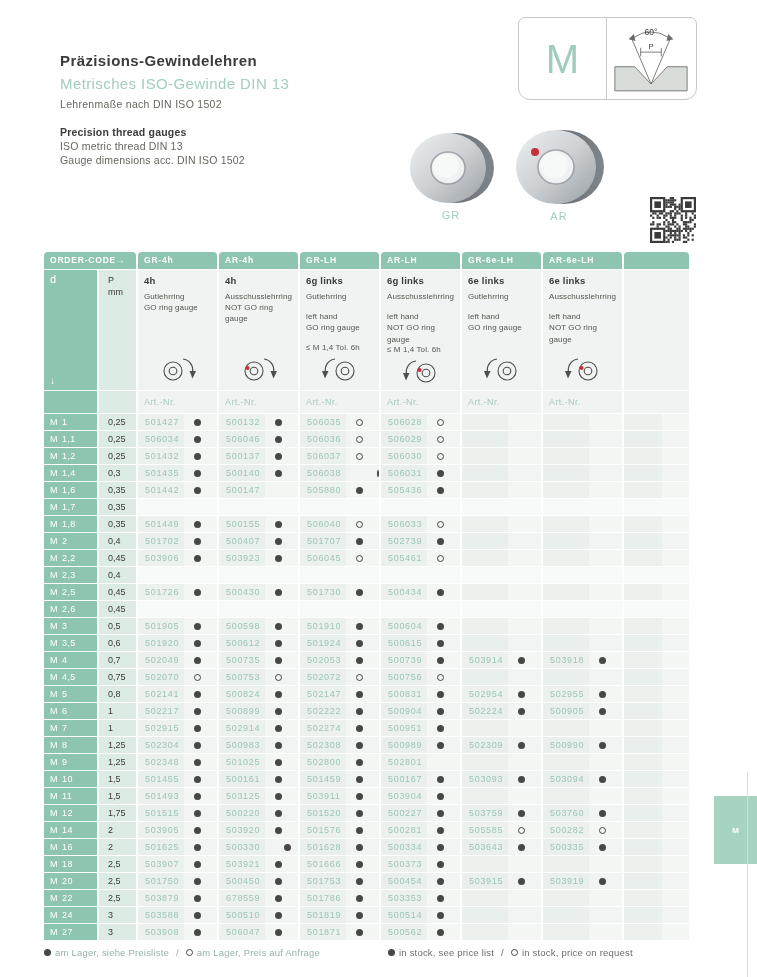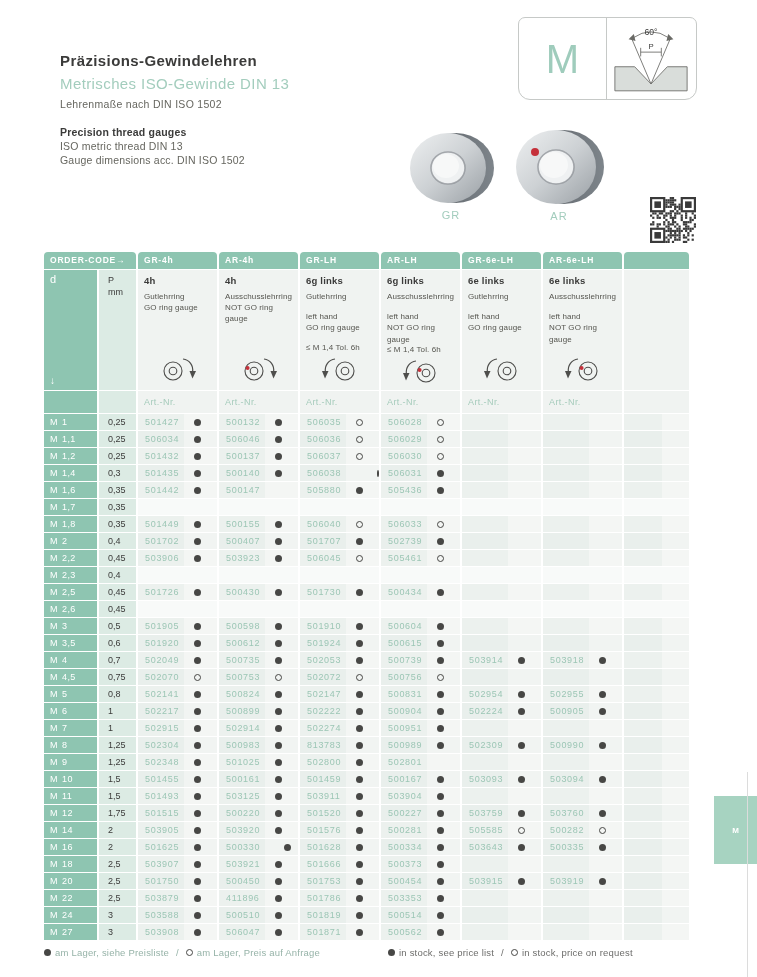--- a/index.html
+++ b/index.html
@@ -856,21 +856,21 @@
       <div class="pcell" style="grid-area: 23 / 2;">1,25</div>
       <div class="cell rb" style="grid-area: 23 / 3;">
         <span class="art">502304</span>
         <span class="dot f"></span>
       </div>
       <div class="cell rb" style="grid-area: 23 / 4;">
         <span class="art">500983</span>
         <span class="dot f"></span>
       </div>
       <div class="cell rb" style="grid-area: 23 / 5;">
-        <span class="art">813783</span>
+        <span class="art">502308</span>
         <span class="dot f"></span>
       </div>
       <div class="cell rb" style="grid-area: 23 / 6;">
         <span class="art">500989</span>
         <span class="dot f"></span>
       </div>
       <div class="cell rb" style="grid-area: 23 / 7;">
         <span class="art">502309</span>
         <span class="dot f"></span>
       </div>
@@ -1104,21 +1104,21 @@
       <div class="dcell" style="grid-area: 32 / 1;">
         <span class="m">M</span>
         <span class="v">22</span>
       </div>
       <div class="pcell" style="grid-area: 32 / 2;">2,5</div>
       <div class="cell ra" style="grid-area: 32 / 3;">
         <span class="art">503879</span>
         <span class="dot f"></span>
       </div>
       <div class="cell ra" style="grid-area: 32 / 4;">
-        <span class="art">411896</span>
+        <span class="art">678559</span>
         <span class="dot f"></span>
       </div>
       <div class="cell ra" style="grid-area: 32 / 5;">
         <span class="art">501786</span>
         <span class="dot f"></span>
       </div>
       <div class="cell ra" style="grid-area: 32 / 6;">
         <span class="art">503353</span>
         <span class="dot f"></span>
       </div>

